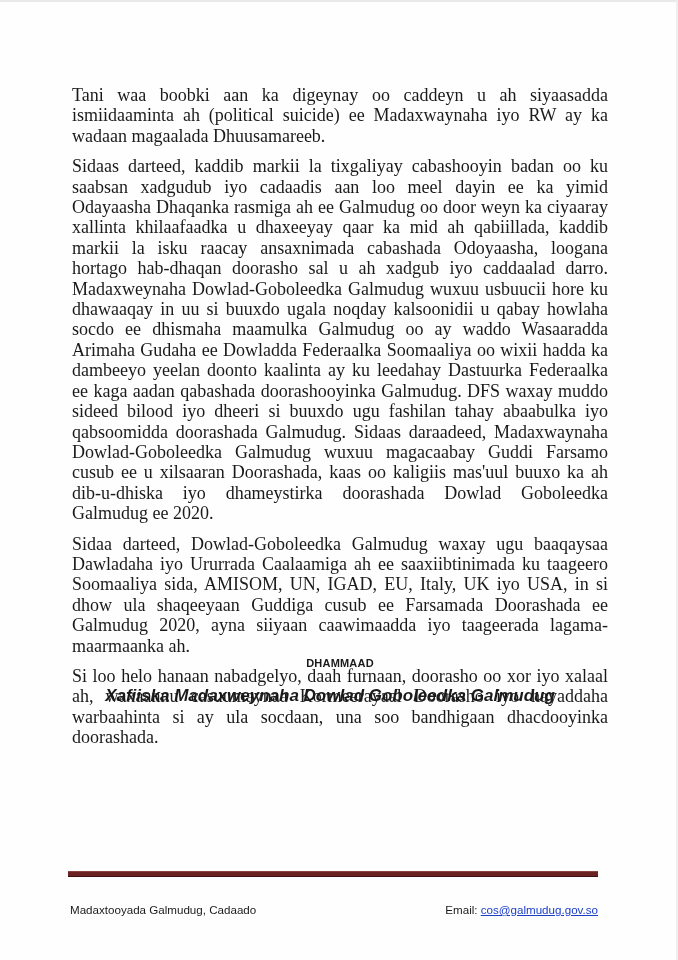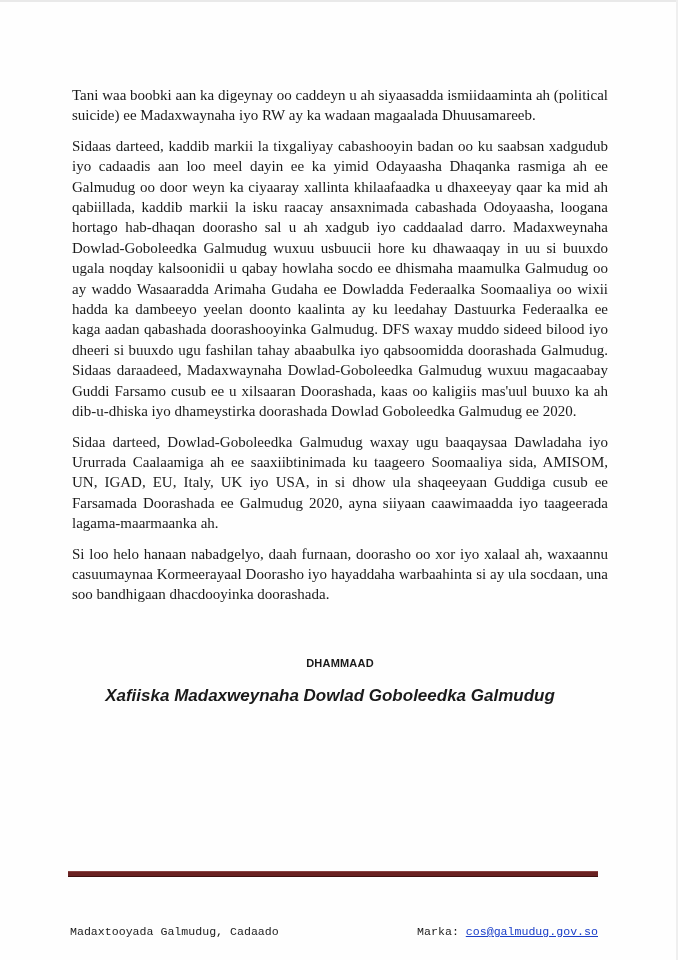--- a/index.html
+++ b/index.html
@@ -27,21 +27,21 @@
       width: 2px;
       height: 960px;
       background: #efefef;
     }
     .body-text {
       position: absolute;
       left: 72px;
       top: 85px;
       width: 536px;
       font-family: "Liberation Serif", serif;
-      font-size: 15px;
+      font-size: 18px;
       line-height: 20.4px;
       color: #1a1a1a;
     }
     .body-text p {
       margin: 0 0 10px 0;
       text-align: justify;
       text-align-last: left;
     }
     .closing {
       position: absolute;
@@ -70,25 +70,25 @@
       top: 871px;
       width: 530px;
       height: 4px;
       background: #6a2222;
       border-top: 1px solid #8a4444;
       border-bottom: 1px solid #3e1111;
     }
     .footer {
       position: absolute;
       left: 70px;
-      top: 925px;
+      top: 903px;
       width: 528px;
       display: flex;
       justify-content: space-between;
-      font-family: Liberation Mono, monospace;
+      font-family: Liberation Sans, sans-serif;
       font-size: 11.6px;
       color: #1a1a1a;
     }
     .footer .email a {
       color: #1a3ec8;
       text-decoration: underline;
       text-align: center;
     }
   </style>
 </head>
@@ -104,15 +104,15 @@
   <p>Si loo helo hanaan nabadgelyo, daah furnaan, doorasho oo xor iyo xalaal ah, waxaannu casuumaynaa Kormeerayaal Doorasho iyo hayaddaha warbaahinta si ay ula socdaan, una soo bandhigaan dhacdooyinka doorashada.</p>
 </div>
 
 <div class="closing end">DHAMMAAD</div>
 <div class="closing signature">Xafiiska Madaxweynaha Dowlad Goboleedka Galmudug</div>
 
 <div class="footer-bar"></div>
 <div class="footer">
   <span>Madaxtooyada Galmudug, Cadaado</span>
   <span class="email">
-    <span>Marka: </span><a href="mailto:cos@galmudug.gov.so">cos@galmudug.gov.so</a>
+    <span>Email: </span><a href="mailto:cos@galmudug.gov.so">cos@galmudug.gov.so</a>
   </span>
 </div>
 
 </body></html>

